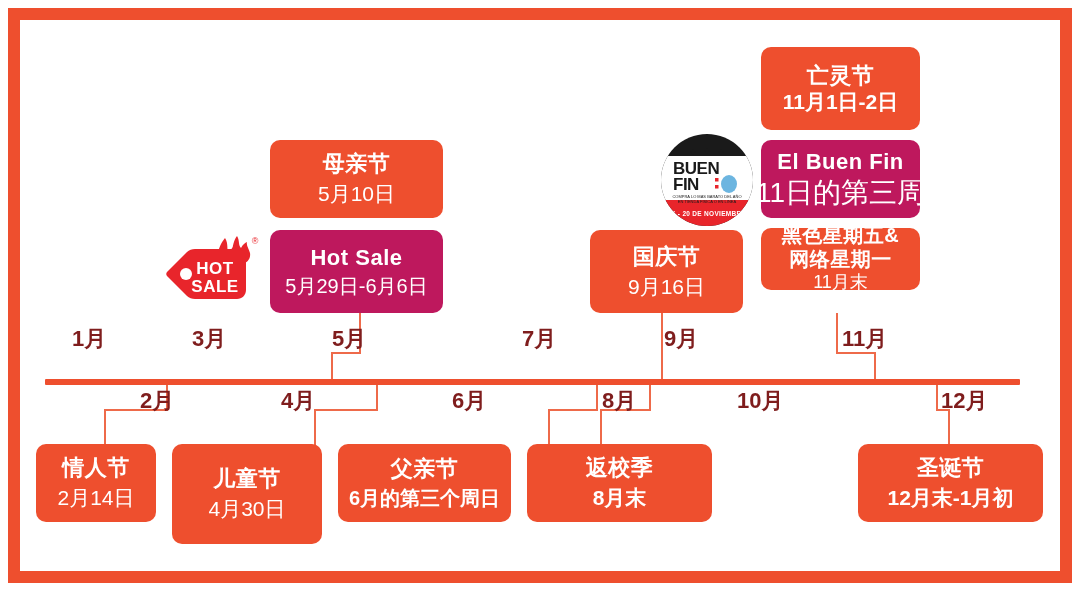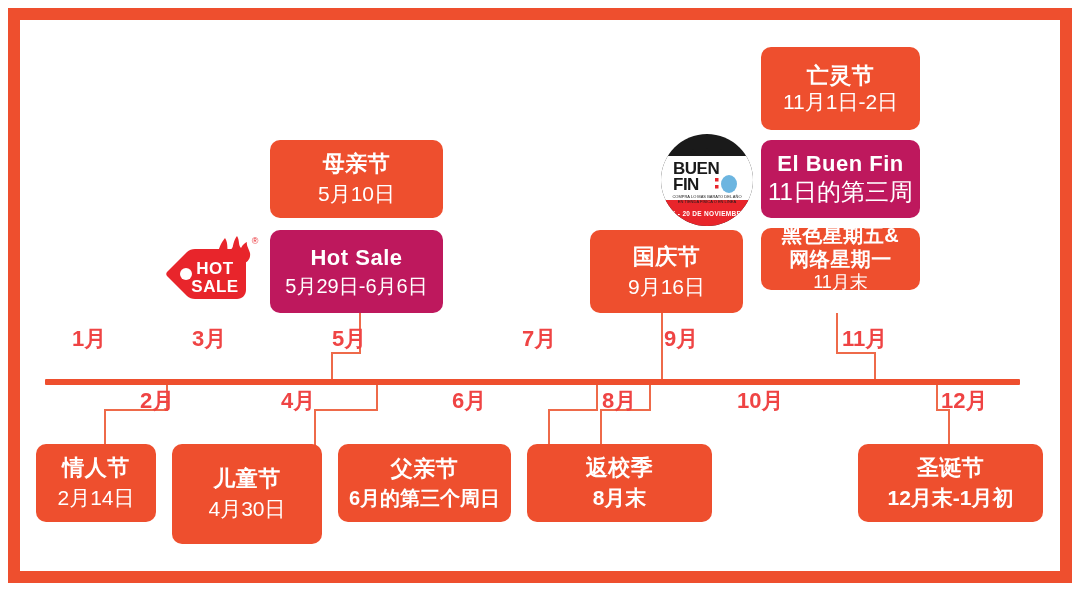--- a/index.html
+++ b/index.html
@@ -59,21 +59,21 @@
   }
   .card .sub {
     line-height: 1.2;
     white-space: nowrap;
   }
   .card .sub.bold { font-weight: bold; }
 
   
   .month {
     position: absolute;
-    color: #ef4444;
+    color: #7f1d1d;
     font-weight: bold;
     font-size: 22px;
     line-height: 1;
     white-space: nowrap;
   }
 
   
   #axis {
     position: absolute;
     background: #EE4F2E;
@@ -162,26 +162,26 @@
       <div class="sub" style="font-size:20px; margin-top:4px;">5月29日-6月6日</div>
     </div>
 
     <div class="card orange" style="left:590px; top:230px; width:153px; height:83px;">
       <div class="title" style="font-size:22px;">国庆节</div>
       <div class="sub" style="font-size:21px; margin-top:4px;">9月16日</div>
     </div>
 
     <div class="card orange" style="left:761px; top:47px; width:159px; height:83px;text-align:right;">
       <div class="title" style="font-size:22px;">亡灵节</div>
-      <div class="sub" style="font-size:21px; ">11月1日-2日</div>
+      <div class="sub" style="font-size:21px; font-weight:bold;">11月1日-2日</div>
     </div>
 
     <div class="card crimson" style="left:761px; top:140px; width:159px; height:78px;">
       <div class="title" style="font-size:22px;">El Buen Fin</div>
-      <div class="sub" style="font-size:24px; margin-top:1px;">11日的第三周</div>
+      <div class="sub" style="font-size:28px; margin-top:1px;">11日的第三周</div>
     </div>
 
     <div class="card orange" style="left:761px; top:228px; width:159px; height:62px;">
       <div class="title" style="font-size:20px;">黑色星期五&amp;</div>
       <div class="title" style="font-size:20px;">网络星期一</div>
       <div class="sub" style="font-size:18px; margin-top:1px;">11月末</div>
     </div>
 
     <div class="card orange" style="left:36px; top:444px; width:120px; height:78px;">
       <div class="title" style="font-size:22px;">情人节</div>

